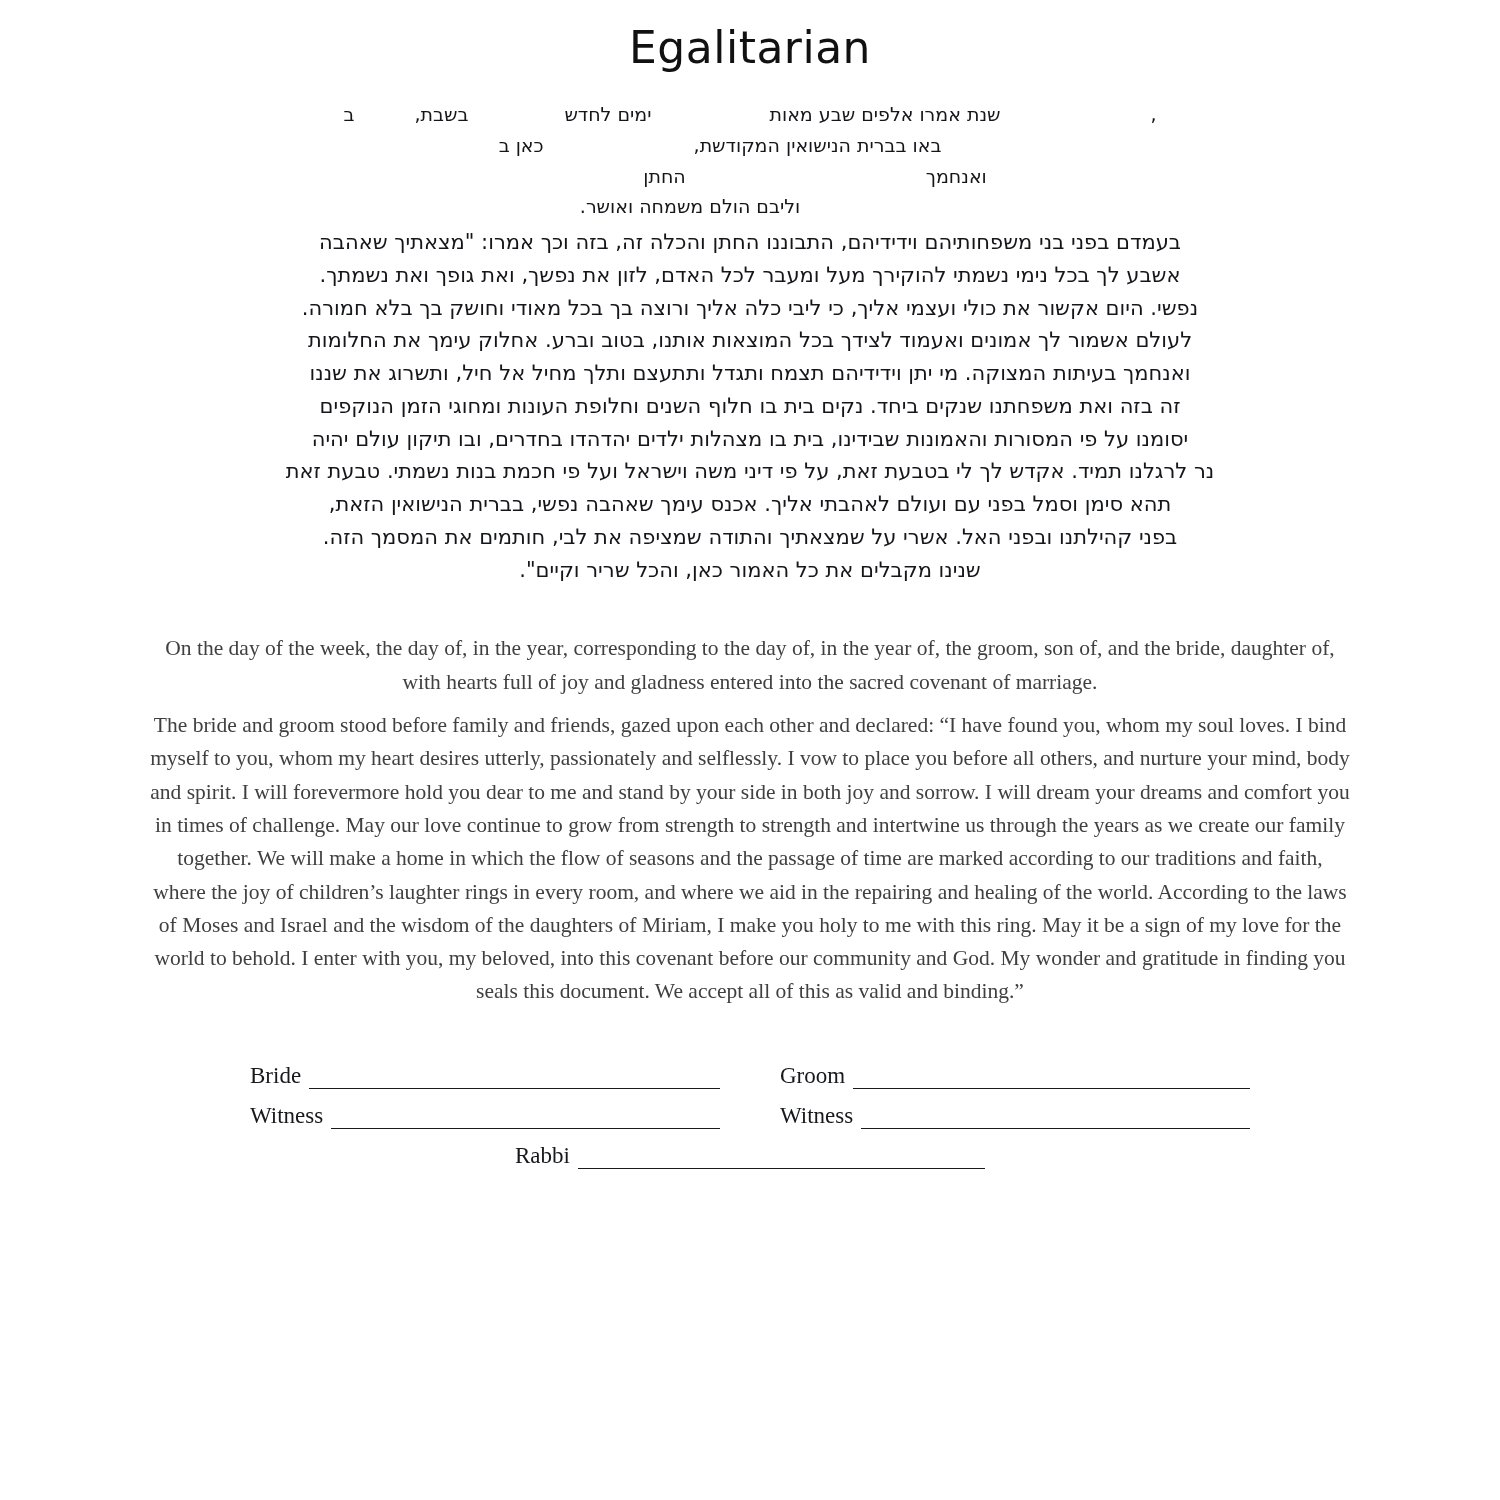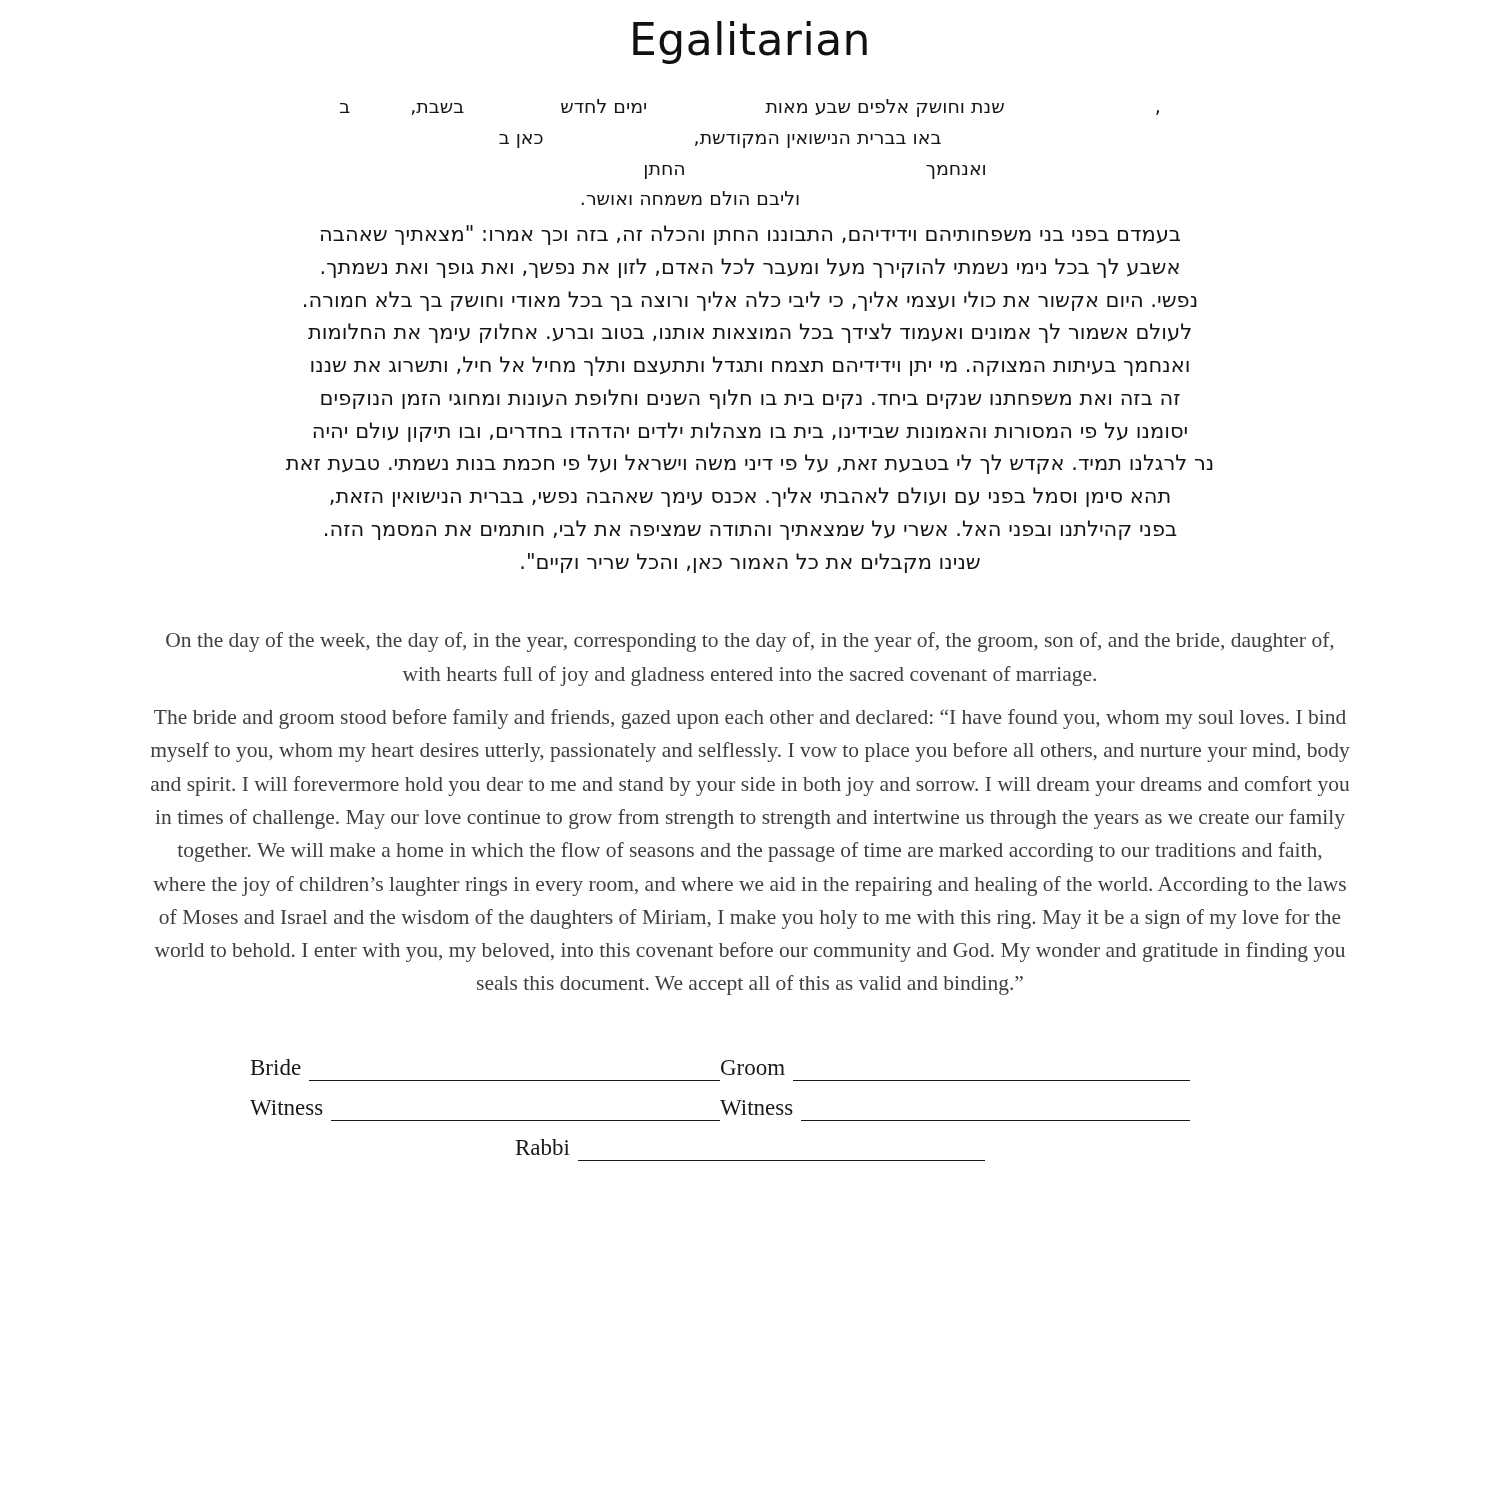--- a/index.html
+++ b/index.html
@@ -20,21 +20,21 @@
     height: 1500px;
     box-sizing: border-box;
     position: relative;
   }
   .doc-title {
     text-align: center;
     font-family: "DejaVu Sans", sans-serif;
     font-size: 44px;
     font-weight: 400;
     letter-spacing: 0.5px;
-    padding-top: 14px;
+    padding-top: 22px;
     color: #111;
   }
 
   
   .hebrew-block {
     direction: rtl;
     margin: 26px auto 0 auto;
     width: 1220px;
     font-family: "DejaVu Sans", sans-serif;
     font-size: 19.5px;
@@ -84,21 +84,21 @@
   .signatures {
     width: 1000px;
     margin: 54px auto 0 auto;
     font-family: "Liberation Serif", serif;
     font-size: 23px;
     color: #16181c;
   }
   .sig-row {
     display: flex;
     flex-direction: row;
-    justify-content: flex-start;
+    justify-content: space-between;
     align-items: flex-end;
     margin-bottom: 14px;
     font-family: Liberation Serif, serif;
   }
   .sig-cell {
     display: flex;
     flex-direction: row;
     align-items: flex-end;
     width: 470px;
   }
@@ -130,21 +130,21 @@
 
 <div class="page">
 
   <div class="doc-title">Egalitarian</div>
 
   <div class="hebrew-block">
 
     <div class="heb-row1">
       <span>,</span>
       <span class="sp-4"></span>
-      <span>שנת וחושק אלפים שבע מאות</span>
+      <span>שנת אמרו אלפים שבע מאות</span>
       <span class="sp-2"></span>
       <span>ימים לחדש</span>
       <span class="sp-3"></span>
       <span>בשבת,</span>
       <span class="sp-1"></span>
       <span>ב</span>
     </div>
 
     <div class="heb-row1">
       <span style="width:200px"></span>

